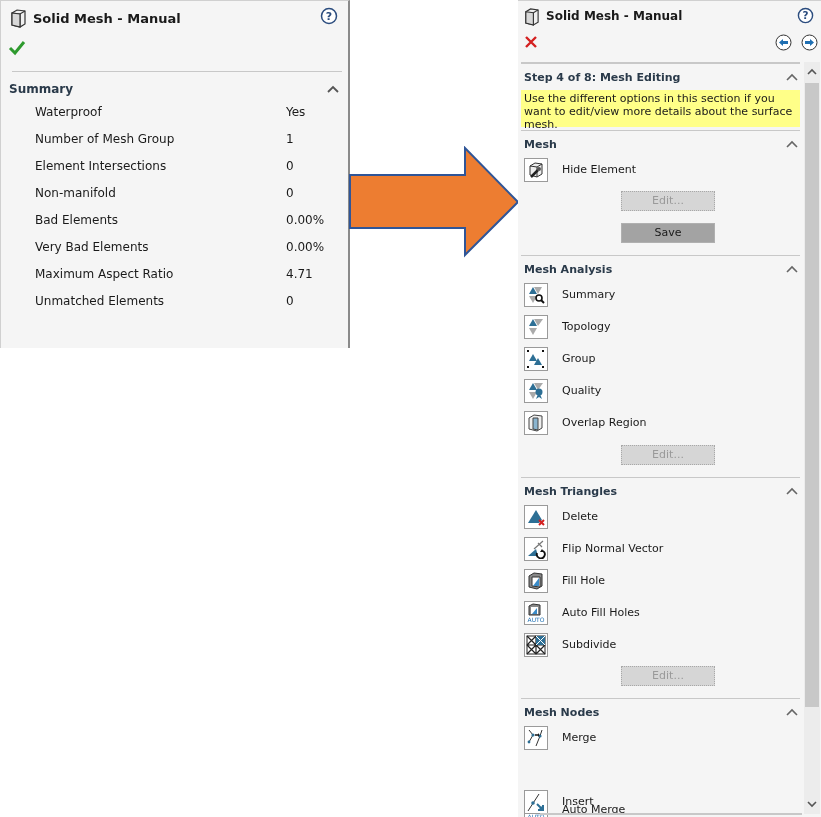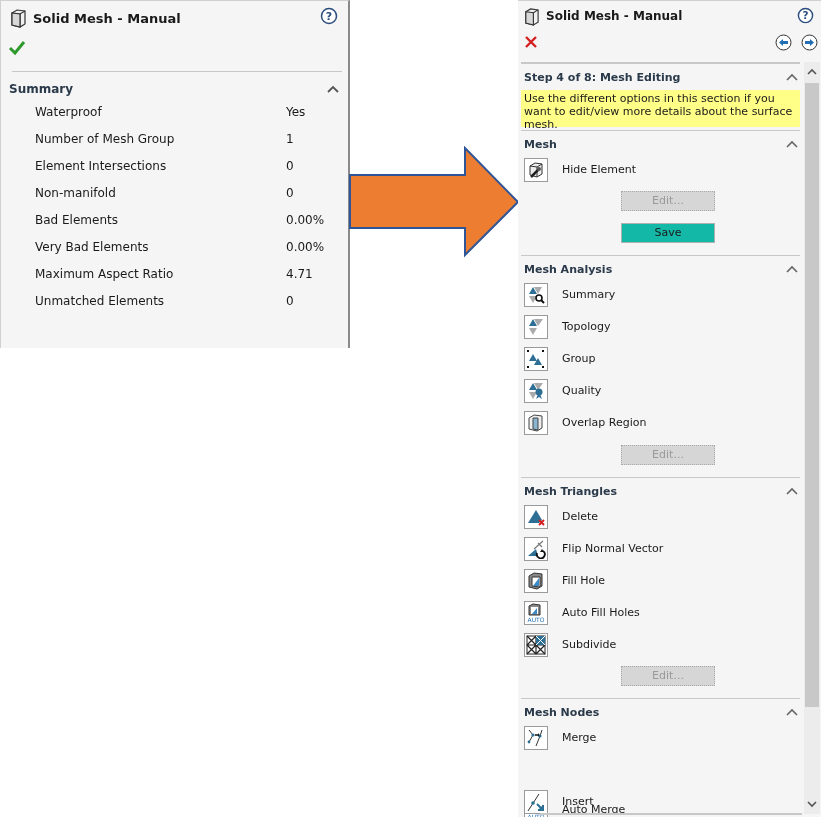--- a/index.html
+++ b/index.html
@@ -51,21 +51,21 @@
     background: #ffff88; font-size: 11px; line-height: 13px; padding: 2px 3px; color: #1a1a1a;
   }
   .tool-row { position: absolute; left: 6px; height: 24px; width: 260px; cursor: pointer; }
   .tool-icon {
     position: absolute; left: 0; top: 0; width: 24px; height: 24px; border: 1px solid #9a9a9a; background: #ffffff;
   }
   .tool-icon svg { position: absolute; left: 1px; top: 1px; }
   .tool-label { position: absolute; left: 38px; top: 5px; font-size: 11px; white-space: nowrap; }
   .pm-btn {
     position: absolute; left: 103px; width: 94px; height: 20px; border: 1px solid #b0b0b0;
-    background: #14b8a6; font-size: 11px; text-align: center; line-height: 18px; color: #1a1a1a;
+    background: #a3a3a3; font-size: 11px; text-align: center; line-height: 18px; color: #1a1a1a;
     font-family: "DejaVu Sans", sans-serif;
   }
   .pm-btn.disabled { color: #9a9a9a; background: #d6d6d6; border: 1px dotted #a8a8a8; }
 </style>
 </head>
 <body>
 
 <div class="left-panel">
   <div class="pm-title-row">
     <svg width="18" height="20" viewBox="0 0 18 20">

